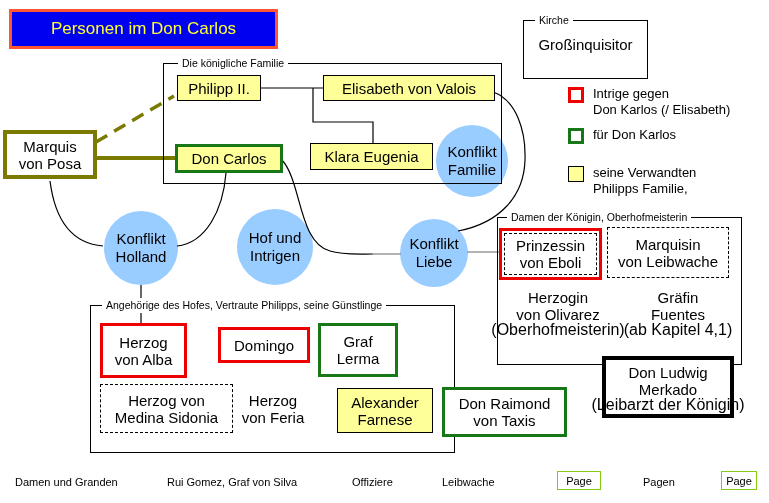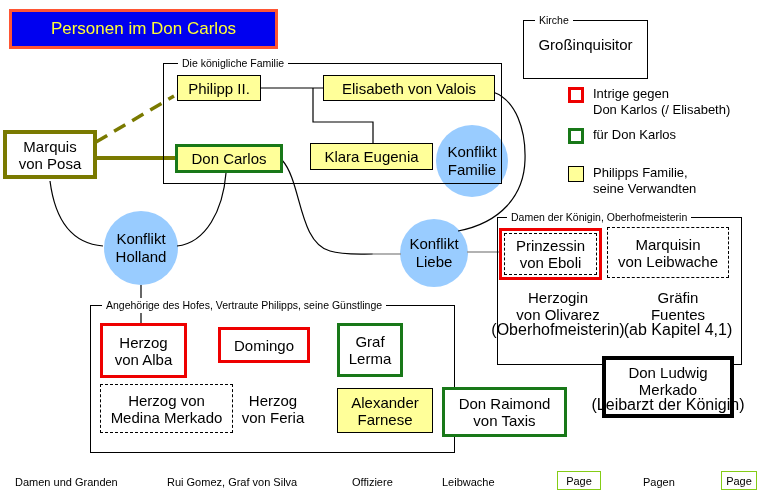--- a/index.html
+++ b/index.html
@@ -46,20 +46,24 @@
 
 <div id="canvas">
 
   <div class="circle" style="left:436px;top:125px;width:72px;height:72px">
     <span>Konflikt</span>
     <span>Familie</span>
   </div>
   <div class="circle" style="left:104px;top:211px;width:74px;height:74px">
     <span>Konflikt</span>
     <span>Holland</span>
+  </div>
+  <div class="circle" style="left:237px;top:209px;width:76px;height:76px">
+    <span>Hof und</span>
+    <span>Intrigen</span>
   </div>
   <div class="circle" style="left:400px;top:219px;width:68px;height:68px">
     <span>Konflikt</span>
     <span>Liebe</span>
   </div>
 
   <svg class="wires" width="769" height="503">
     <path d="M261,88 H324" stroke="#000" stroke-width="1.2" fill="none"></path>
     <path d="M313,88 V122 H373 V144" stroke="#000" stroke-width="1.2" fill="none"></path>
     <path d="M93,158 H178" stroke="#7A7A00" stroke-width="4" fill="none"></path>
@@ -107,22 +111,22 @@
   </div>
   <div class="legend-item" style="left:568px;top:127px">
     <span class="swatch green"></span>
     <span class="legend-text">
       <span>für Don Karlos</span>
     </span>
   </div>
   <div class="legend-item" style="left:568px;top:165px">
     <span class="swatch yellow"></span>
     <span class="legend-text">
+      <span>seine Verwandten</span>
       <span>Philipps Familie,</span>
-      <span>seine Verwandten</span>
     </span>
   </div>
 
   <div class="node white olive4" style="left:3px;top:130px;width:94px;height:49px">
     <span>Marquis</span>
     <span>von Posa</span>
   </div>
 
   <div class="group" style="left:497px;top:217px;width:245px;height:148px">
     <span class="glabel" style="left:9px">Damen der Königin, Oberhofmeisterin</span>
@@ -155,27 +159,27 @@
   <div class="group" style="left:90px;top:305px;width:365px;height:148px">
     <span class="glabel" style="left:11px">Angehörige des Hofes, Vertraute Philipps, seine Günstlinge</span>
   </div>
   <div class="node white red3" style="left:100px;top:323px;width:87px;height:55px">
     <span>Herzog</span>
     <span>von Alba</span>
   </div>
   <div class="node white red3" style="left:218px;top:327px;width:92px;height:36px">
     <span>Domingo</span>
   </div>
-  <div class="node white green3" style="left:337px;top:323px;width:66px;height:54px">
+  <div class="node white green3" style="left:318px;top:323px;width:80px;height:54px">
     <span>Graf</span>
     <span>Lerma</span>
   </div>
   <div class="node dashedb" style="left:100px;top:384px;width:133px;height:49px">
     <span>Herzog von</span>
-    <span>Medina Merkado</span>
+    <span>Medina Sidonia</span>
   </div>
   <div class="node textonly" style="left:235px;top:391px;width:76px;height:36px">
     <span>Herzog</span>
     <span>von Feria</span>
   </div>
   <div class="node" style="left:337px;top:388px;width:96px;height:45px">
     <span>Alexander</span>
     <span>Farnese</span>
   </div>
   <div class="node white green3" style="left:442px;top:387px;width:125px;height:50px">

